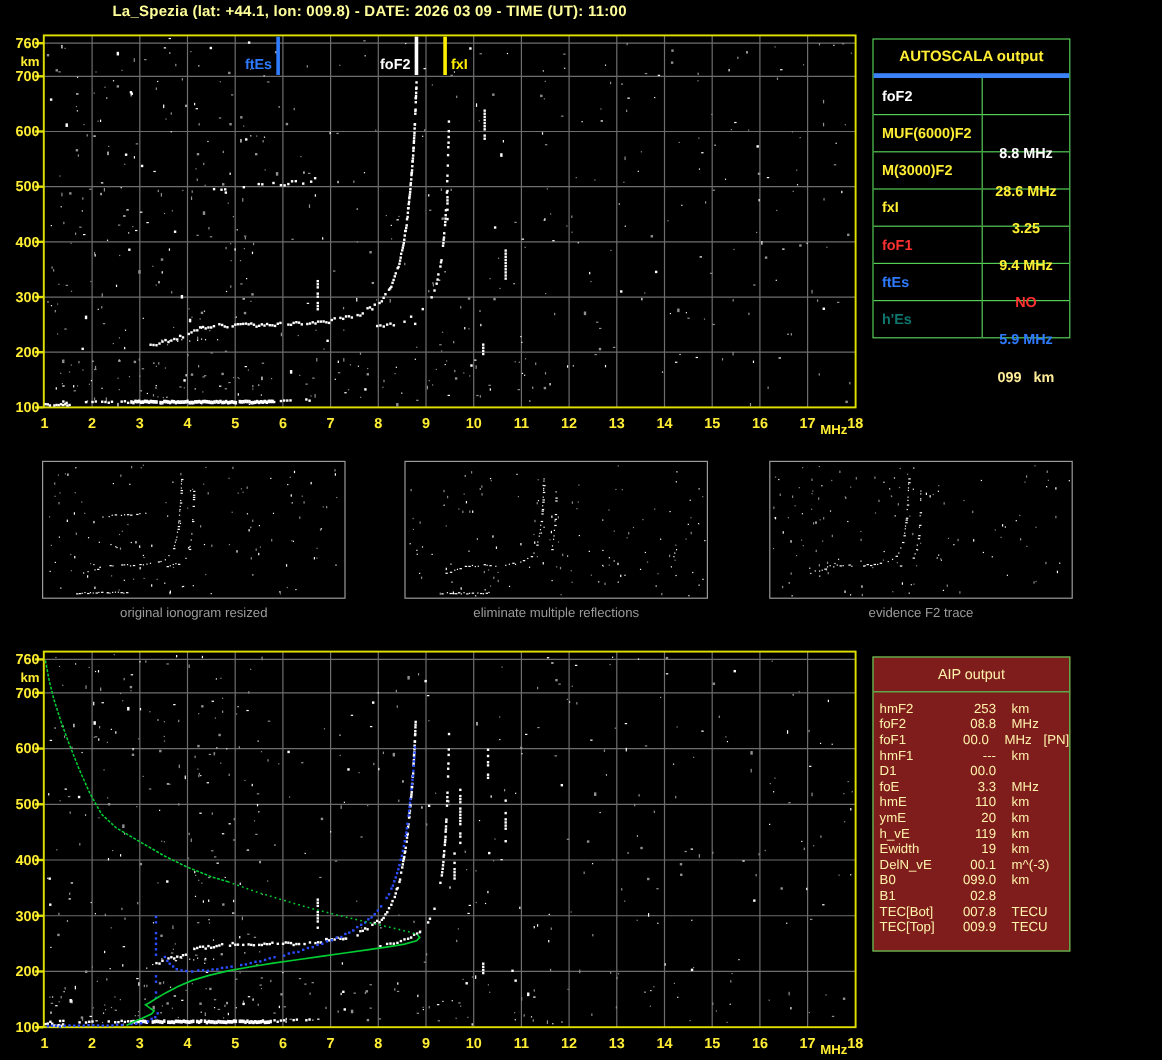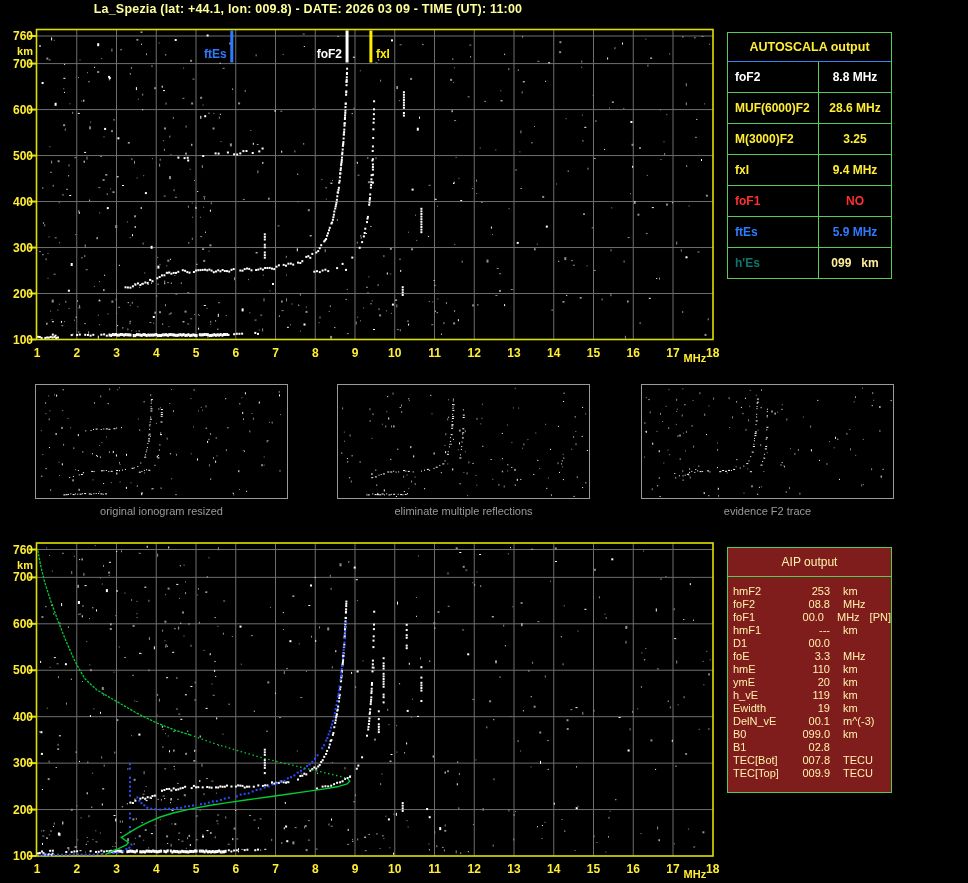--- a/index.html
+++ b/index.html
@@ -9,26 +9,26 @@
   .title{position:absolute;left:0;top:2px;width:616px;text-align:center;color:#ffff99;
          font-size:12.5px;font-weight:bold;letter-spacing:.2px;}
   .grid{stroke:#6e6e6e;stroke-width:1;}
   .frame{fill:none;stroke:#e0e000;stroke-width:1.6;}
   .tick{stroke:#e0e000;stroke-width:2;}
   text.ylab,text.xlab{fill:#ffee33;font-weight:bold;font-size:12px;}
   text.unit{fill:#ffee33;font-weight:bold;font-size:11px;}
   text.mlab{font-weight:bold;font-size:12px;}
   .atable{position:absolute;left:727px;top:32px;width:163px;border:1px solid #55cc55;background:#000;}
   .ahead{height:28px;line-height:28px;text-align:center;color:#ffee33;font-weight:bold;font-size:12.5px;
-         border-bottom:1px solid #3b82f6;}
+         border-bottom:4px solid #3b82f6;}
   .arow{display:flex;height:30px;}
   .arow:not(:last-child){border-bottom:1px solid #55cc55;}
   .alab{width:83px;border-right:1px solid #55cc55;padding-left:7px;line-height:30px;
         font-weight:bold;font-size:12px;}
-  .aval{flex:1;text-align:center;line-height:30px;font-weight:bold;font-size:12px;white-space:pre;}
+  .aval{flex:1;text-align:center;line-height:30px;font-weight:bold;font-size:12px;white-space:pre;margin-top:48px;}
   .ptable{position:absolute;left:727px;top:547px;width:163px;height:244px;border:1px solid #55cc55;
           background:#7f1d1d;color:#fff2aa;}
   .phead{height:28px;line-height:28px;text-align:center;font-size:12px;border-bottom:1px solid #55cc55;}
   #prows{padding:8px 0 0 5px;}
   .prow{height:13px;font-size:11px;display:flex;white-space:pre;line-height:13px;}
   .plab{width:57px;}
   .pval{width:40px;text-align:right;}
   .punit{padding-left:13px;}
   .pnote{padding-left:10px;}
   .caption{position:absolute;top:505px;width:253px;text-align:center;color:#9a9a9a;font-size:11px;}

